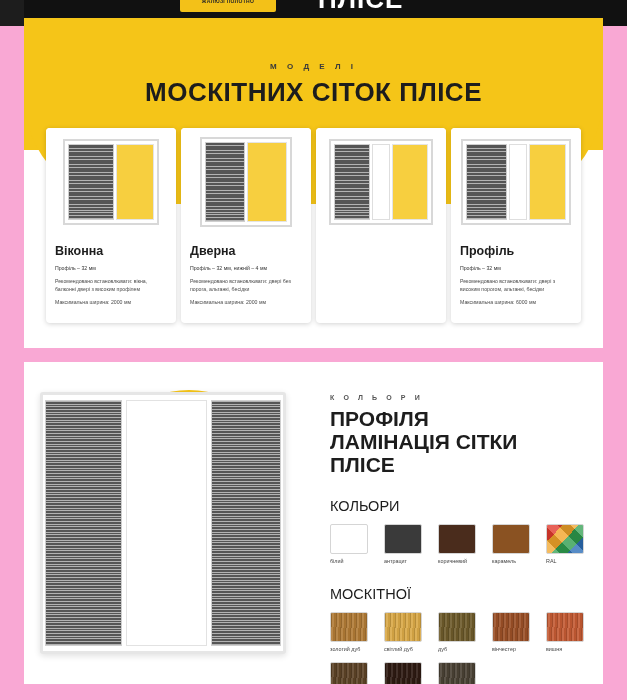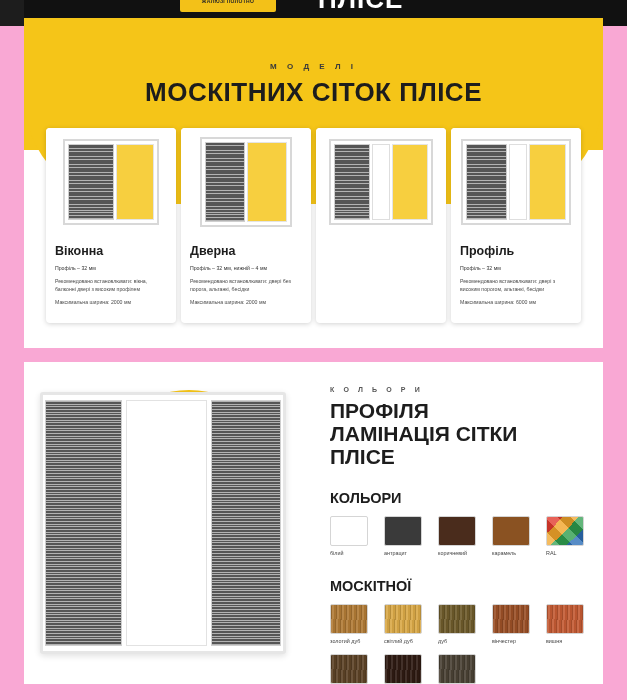--- a/index.html
+++ b/index.html
@@ -117,24 +117,24 @@
   .big-win {
     position: absolute; left: 16px; top: 30px; width: 246px; height: 262px;
     background: #fff; border: 3px solid #e6e6e6; border-radius: 3px;
     display:flex; box-shadow: 0 2px 6px rgba(0,0,0,.12);
   }
   .big-win .panel { margin: 5px 2px; }
   .big-win .mesh-l { flex: 1.05; }
   .big-win .clear { flex: 1.1; background: #fff; border: 1px solid #e2e2e2; }
   .big-win .mesh-r { flex: .95; }
 
-  .s2-right { width: 281px; padding: 24px 18px 0 8px; }
+  .s2-right { width: 281px; padding: 32px 18px 0 8px; }
   .s2-eyebrow { font-size: 7px; letter-spacing: 3.6px; color: #555; font-weight: 700; }
   .s2-title { font-size: 21px; font-weight: 800; color: #1d1d1d; line-height: 23px; margin-top: 6px; }
-  .s2-sub { font-size: 14.5px; font-weight: 700; color: #1d1d1d; margin-top: 22px; }
+  .s2-sub { font-size: 14.5px; font-weight: 400; color: #1d1d1d; margin-top: 22px; }
   .swatch-row { display: flex; gap: 16px; margin-top: 10px; }
   .swatch { width: 38px; }
   .sw-box { width: 38px; height: 30px; border-radius: 2px; border: 1px solid #d5d5d5; }
   .sw-label { font-size: 5.4px; color: #444; margin-top: 4px; text-align: left; }
   .sw-ral {
     background:
       linear-gradient(135deg,#e23b2e 0 25%, #f2a52a 25% 50%, #2f9e4f 50% 75%, #2d6fb8 75% 100%),
       #888;
     position: relative; overflow: hidden;
   }

